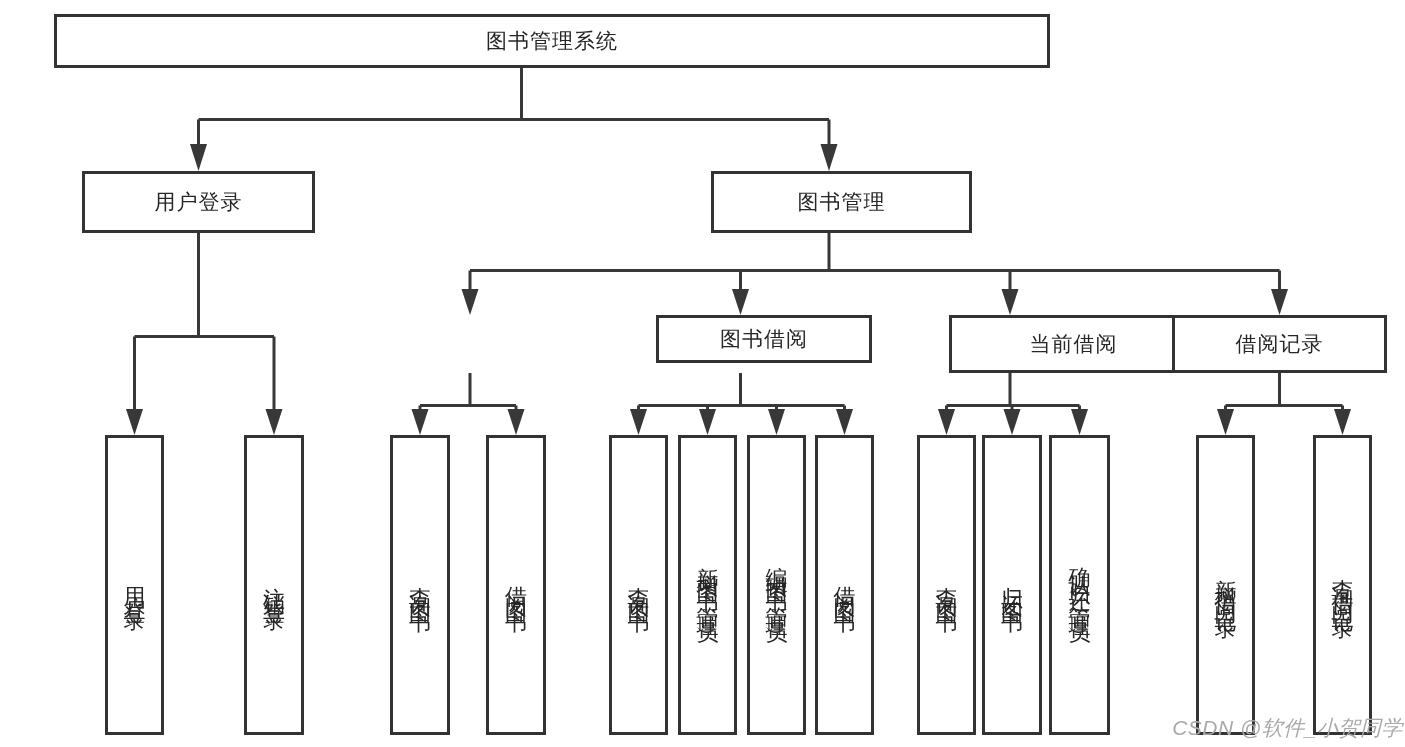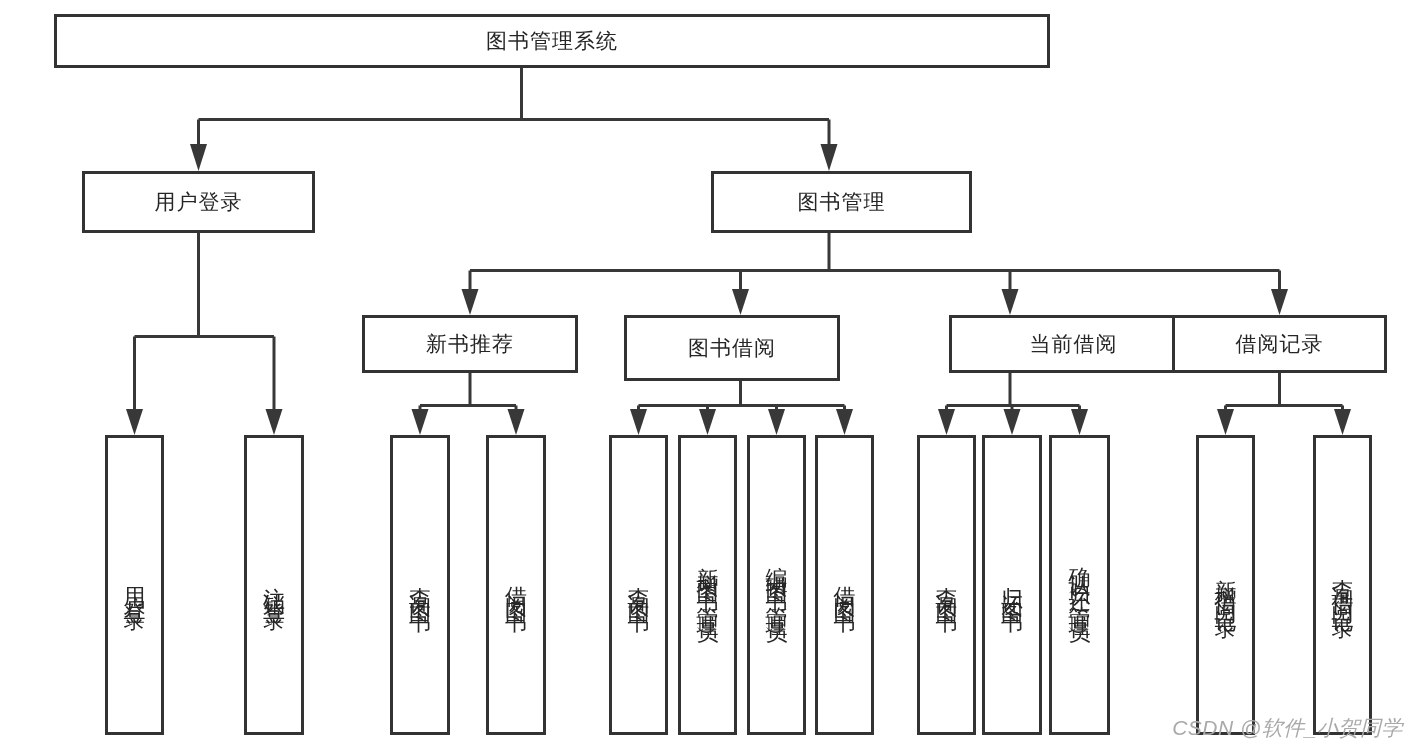--- a/index.html
+++ b/index.html
@@ -27,21 +27,21 @@
     text-orientation:mixed;
     letter-spacing:8px;
     line-height:1;
     padding:4px 0;
   }
   
   .n-root{left:22px;top:14px;width:996px;height:54px;margin-left:32px;}
   .n-user-login{left:82px;top:171px;width:233px;height:62px;}
   .n-book-mgmt{left:711px;top:171px;width:261px;height:62px;}
   .n-new-book{left:362px;top:315px;width:216px;height:58px;}
-  .n-book-borrow{left:624px;top:315px;width:216px;height:66px;}
+  .n-book-borrow{left:656px;top:315px;width:216px;height:48px;}
   .n-current-borrow{left:949px;top:315px;width:249px;height:58px;}
   .n-borrow-record{left:1172px;top:315px;width:215px;height:58px;}
   
   .leaf{top:435px;height:300px;}
   .n-a1{left:105px;width:59px;}
   .n-a2{left:244px;width:60px;}
   .n-b1{left:390px;width:60px;}
   .n-b2{left:486px;width:60px;}
   .n-c1{left:609px;width:59px;}
   .n-c2{left:678px;width:59px;}
@@ -129,21 +129,20 @@
       <polygon points="1217,409 1234,409 1225.5,435"></polygon>
       <polygon points="1334,409 1351,409 1342.5,435"></polygon>
     </g>
   </svg>
 
   <div class="node hnode n-root">图书管理系统</div>
 
   <div class="node hnode n-user-login">用户登录</div>
   <div class="node hnode n-book-mgmt">图书管理</div>
 
-  <div class="node hnode n-new-book">新书推荐</div>
   <div class="node hnode n-book-borrow">图书借阅</div>
   <div class="node hnode n-current-borrow">当前借阅</div>
   <div class="node hnode n-borrow-record">借阅记录</div>
 
   <div class="node vnode leaf n-a1">用户登录</div>
   <div class="node vnode leaf n-a2">注销登录</div>
 
   <div class="node vnode leaf n-b1">查询图书</div>
   <div class="node vnode leaf n-b2">借阅图书</div>
 

